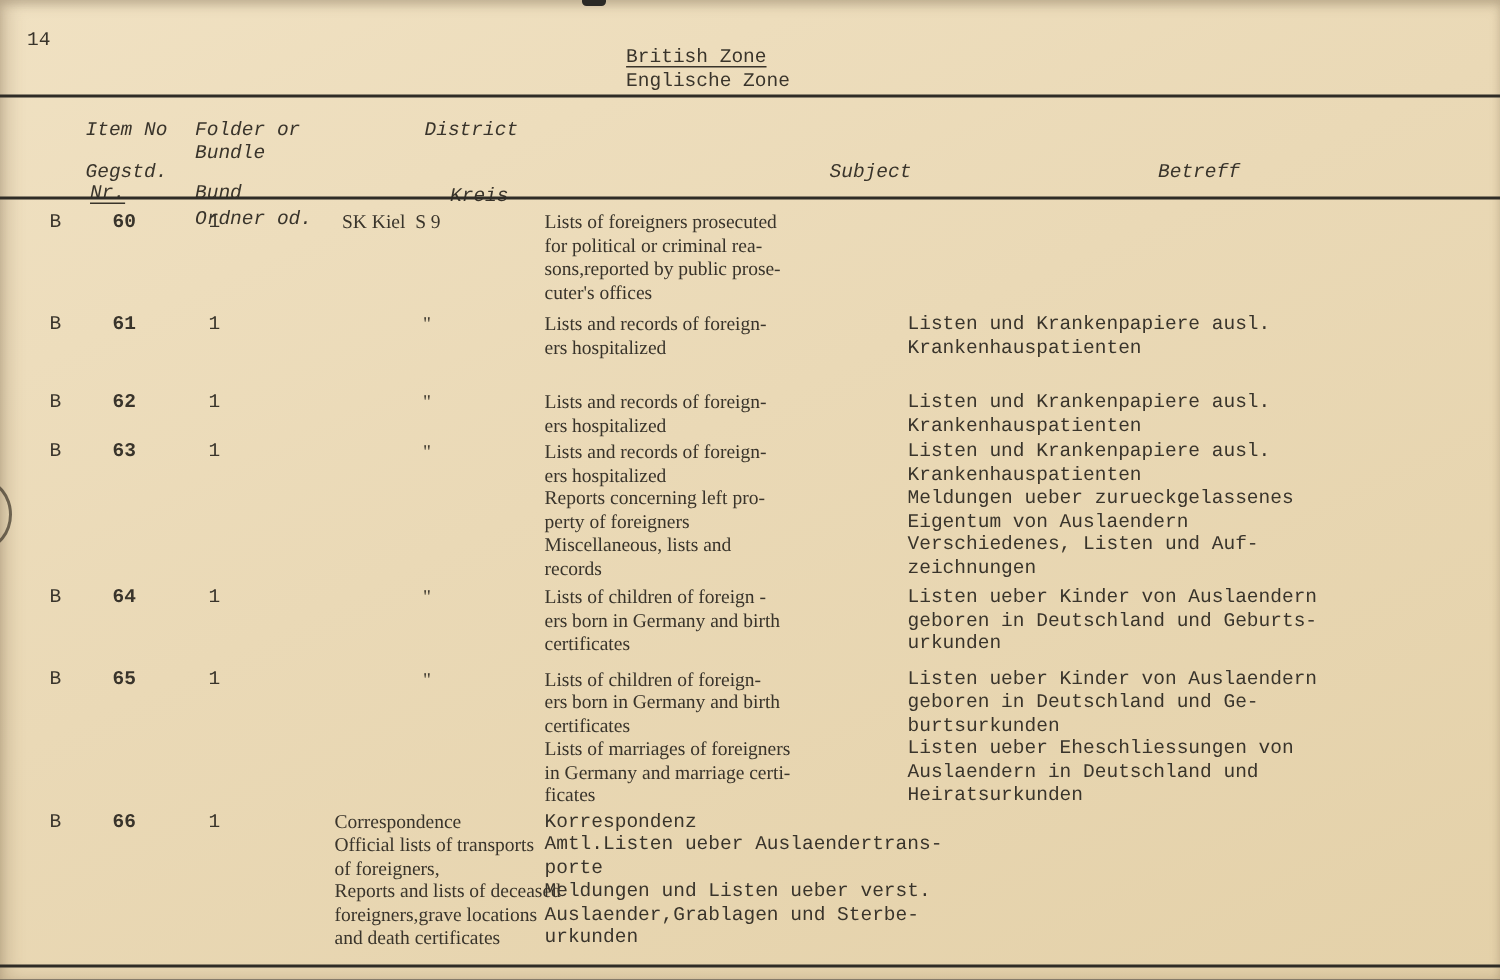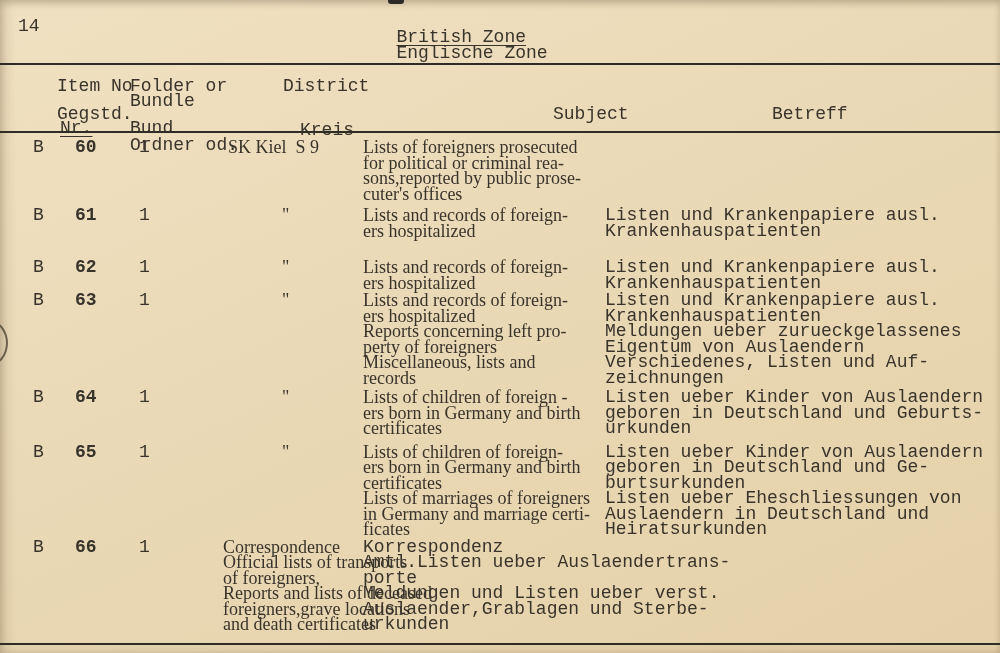--- a/index.html
+++ b/index.html
@@ -3,41 +3,41 @@
 <meta charset="utf-8">
 <style>
   * { margin:0; padding:0; box-sizing:border-box; }
   html,body { background:#6b655a; }
   .page {
     position:relative;
     width:1000px; height:653px;
     margin:0 auto;
     background:linear-gradient(155deg,#f0e1c2 0%,#ead9b6 45%,#e4d1a9 100%);
     font-family:"Liberation Mono","DejaVu Sans Mono",monospace;
-    font-size:18px;
+    font-size:13px;
     line-height:15.5px;
     color:#39342b;
     overflow:hidden;
     box-shadow:inset 5px 0 12px rgba(90,70,40,0.22), inset 0 3px 6px rgba(60,45,25,0.18);
   }
   .hr { position:absolute; left:0; right:0; background:#2f2c26; }
   .hr-top { top:63px; height:1.5px; }
   .hr-mid { top:131px; height:2px; }
   .hr-bottom { top:643px; height:2px; }
 
   .page-number { position:absolute; top:19px; left:18px; }
 
   .title-block {
     position:absolute; top:30px; left:472px;
     transform:translateX(-50%);
     text-align:left; white-space:nowrap;
   }
   .underline { text-decoration:underline; text-underline-offset:3px; }
 
-  .col-headers { position:absolute; top:66px; left:0; right:0; height:46px; }
+  .col-headers { position:absolute; top:66px; left:0; right:0; height:46px;font-style:italic; }
   .col-headers span { position:absolute; white-space:pre; }
 
   .table { position:absolute; top:140px; left:0; right:0; }
   .row { display:grid; grid-template-columns:55px 68px 97px 140px 242px auto; }
   .row:nth-child(1){ margin-bottom:6px; }
   .row:nth-child(2){ margin-bottom:21px; }
   .row:nth-child(3){ margin-bottom:2px; }
   .row:nth-child(4){ margin-bottom:4px; }
   .row:nth-child(5){ margin-bottom:8px; }
   .row:nth-child(6){ margin-bottom:2px; }

